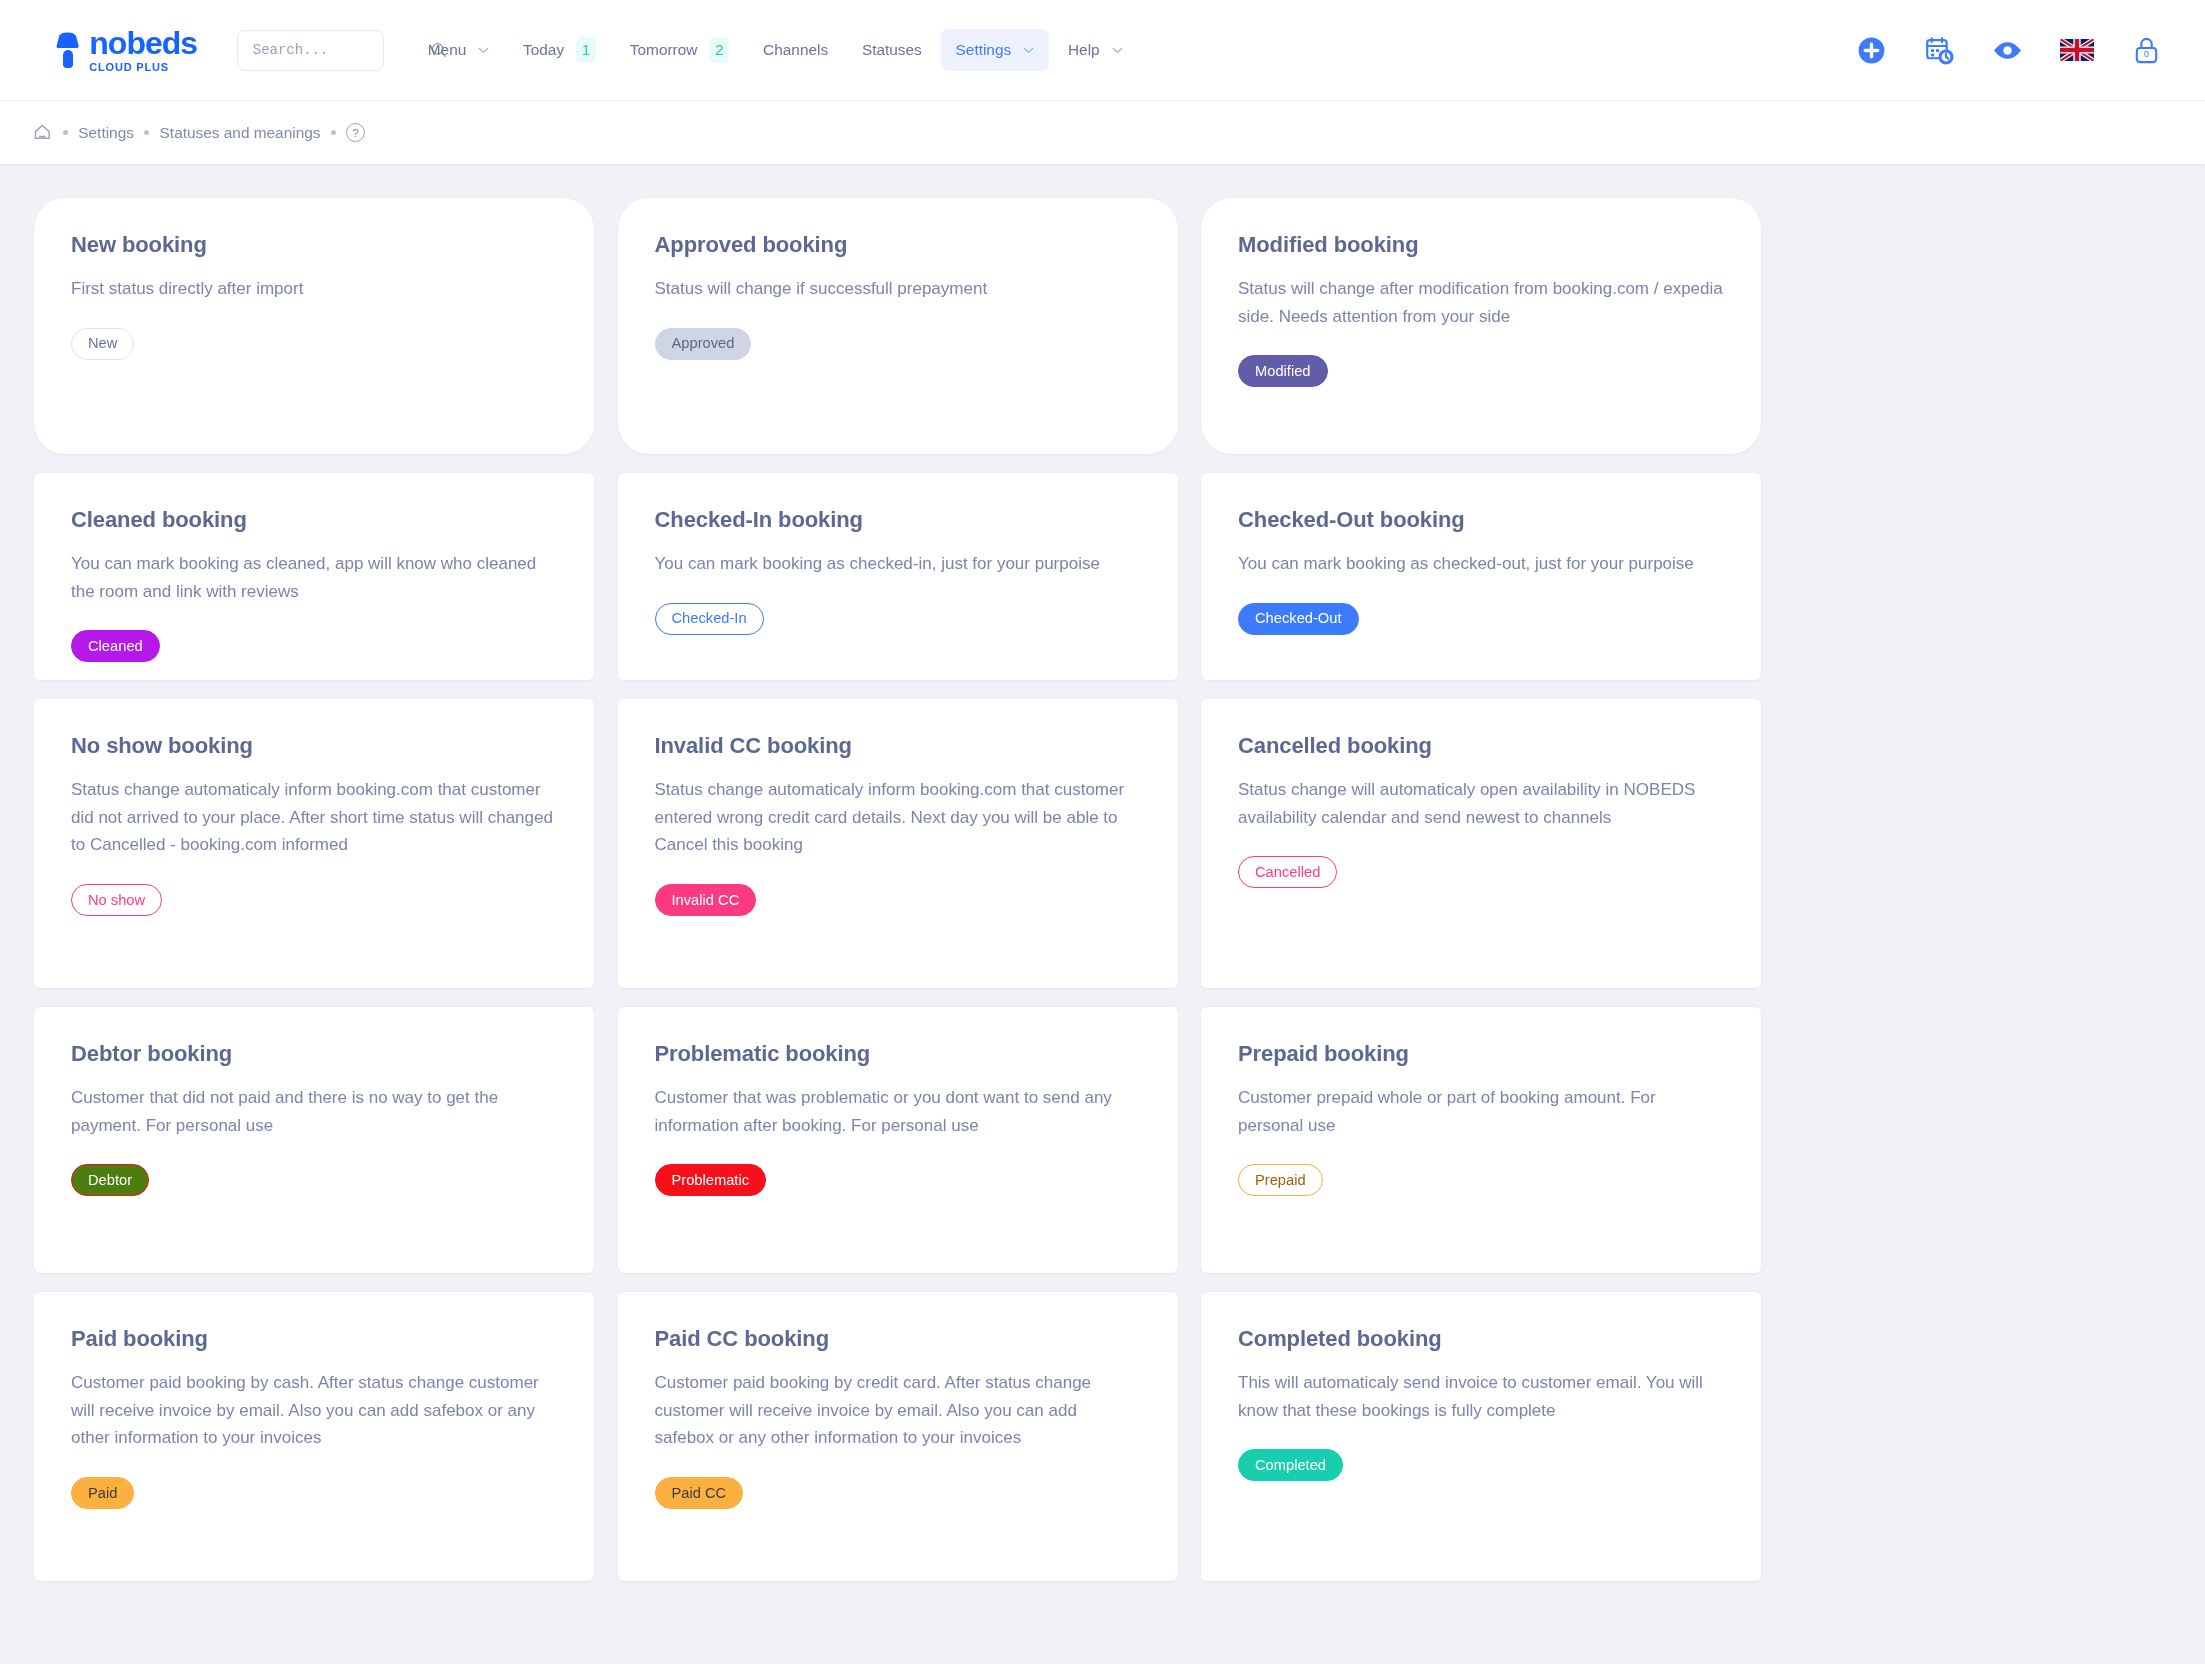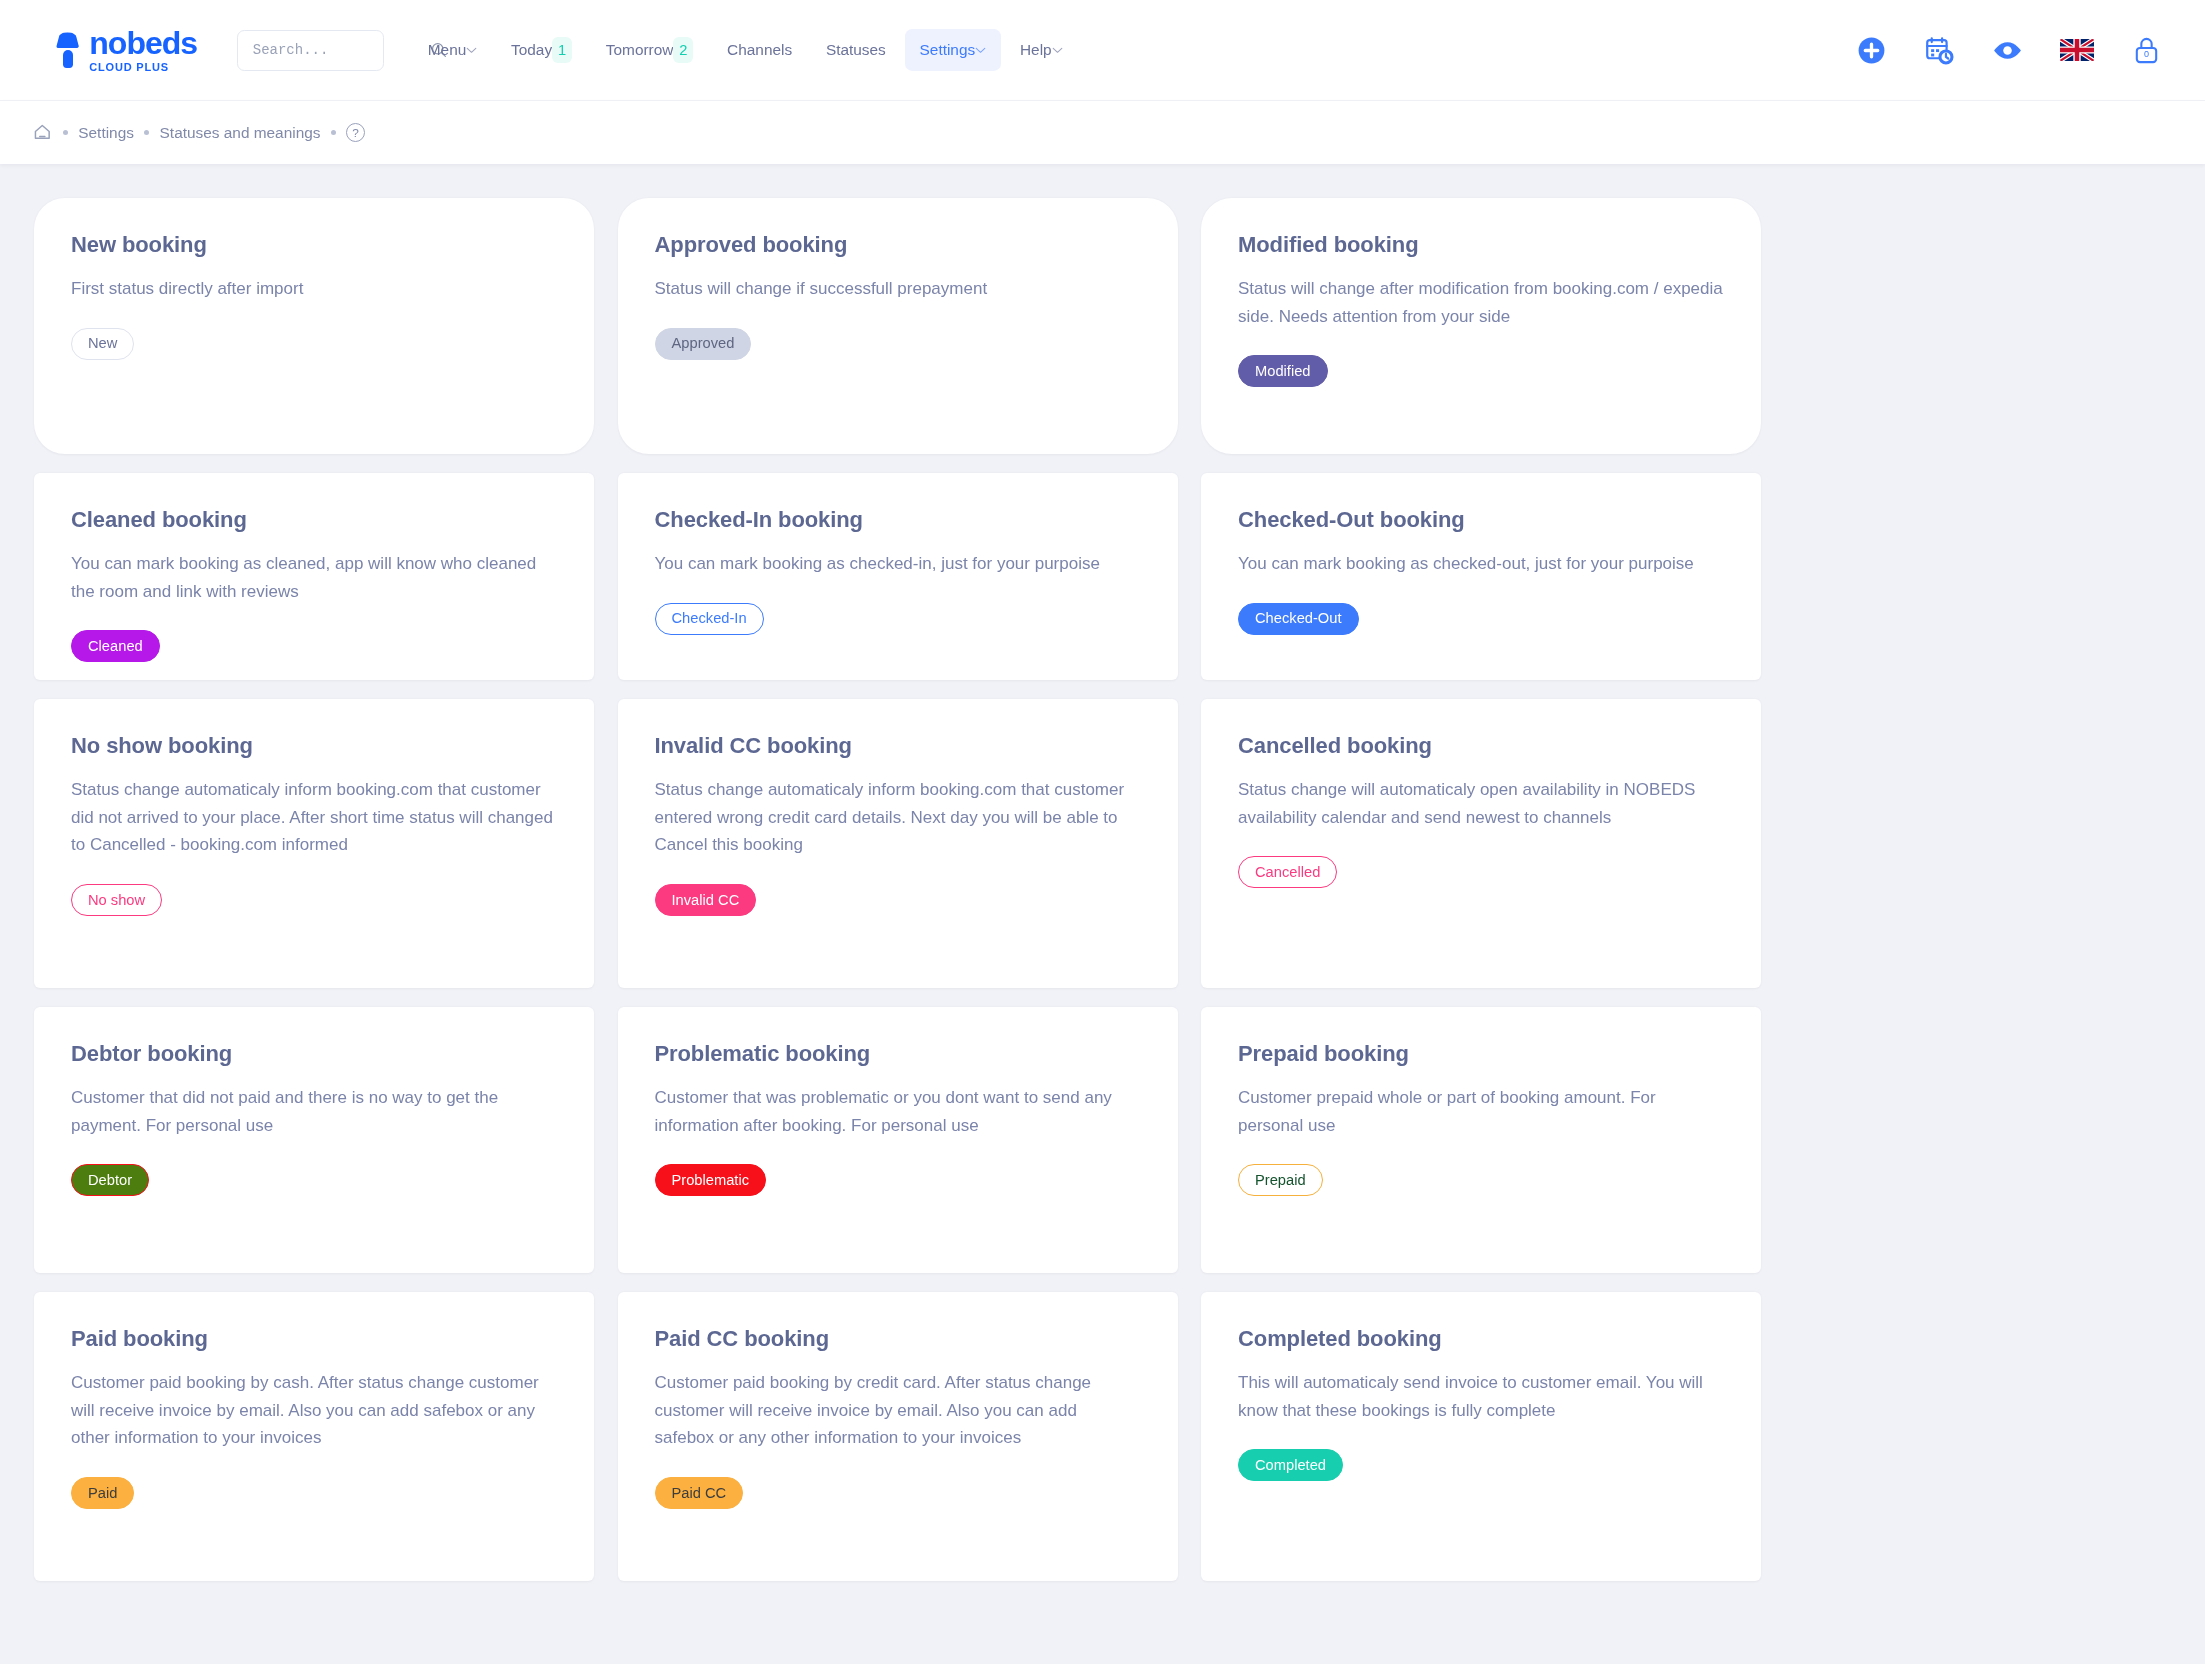--- a/index.html
+++ b/index.html
@@ -52,21 +52,21 @@
   .search-box input {
     flex: 1; border: none; outline: none;
     font-size: 14px; color: #8d95ad; font-family: Liberation Mono, monospace;
     background: transparent;
   }
   .search-box input::placeholder { color: #9aa2b8; }
   .search-ico { width: 17.6px; height: 17.6px; flex: none; }
 
   .nav { display: flex; align-items: center; gap: 4.4px; }
   .nav-item {
-    display: flex; align-items: center; gap: 0;
+    display: flex; align-items: center; gap: 12px;
     font-size: 15.4px; color: #6b739a; font-weight: 400;
     padding: 11.8px 14.7px; border-radius: 7.3px; cursor: pointer;
     white-space: nowrap;
   }
   .nav-item.active { background: #eef2ff; color: #3d7bfd; }
   .chev { width: 11px; height: 6.6px; display: inline-block; }
   .badge-count {
     display: inline-flex; align-items: center; justify-content: center;
     min-width: 19px; height: 26.4px; padding: 0 5.9px;
     background: #e8fbf7; color: #12cfb0; border-radius: 5.9px;
@@ -324,21 +324,21 @@
         <div class="badge-wrap"><span class="st-badge" style="background: #4d7c0f; color: rgb(255, 255, 255); border-color: rgb(247, 15, 25);">Debtor</span></div>
       </div>
       <div class="card r4">
         <div class="card-title">Problematic booking</div>
         <div class="card-desc">Customer that was problematic or you dont want to send any information after booking. For personal use</div>
         <div class="badge-wrap"><span class="st-badge" style="background: rgb(247, 15, 25); color: rgb(255, 255, 255); border-color: rgb(247, 15, 25);">Problematic</span></div>
       </div>
       <div class="card r4">
         <div class="card-title">Prepaid booking</div>
         <div class="card-desc">Customer prepaid whole or part of booking amount. For personal use</div>
-        <div class="badge-wrap"><span class="st-badge" style="background: rgb(255, 255, 255); color: #14532d; border-color: rgb(246, 176, 60);">Prepaid</span></div>
+        <div class="badge-wrap"><span class="st-badge" style="background: rgb(255, 255, 255); color: #a16207; border-color: rgb(246, 176, 60);">Prepaid</span></div>
       </div>
       <div class="card r5">
         <div class="card-title">Paid booking</div>
         <div class="card-desc">Customer paid booking by cash. After status change customer will receive invoice by email. Also you can add safebox or any other information to your invoices</div>
         <div class="badge-wrap"><span class="st-badge" style="background: rgb(251, 176, 64); color: rgb(61, 61, 61); border-color: rgb(251, 176, 64);">Paid</span></div>
       </div>
       <div class="card r5">
         <div class="card-title">Paid CC booking</div>
         <div class="card-desc">Customer paid booking by credit card. After status change customer will receive invoice by email. Also you can add safebox or any other information to your invoices</div>
         <div class="badge-wrap"><span class="st-badge" style="background: rgb(251, 176, 64); color: rgb(61, 61, 61); border-color: rgb(251, 176, 64);">Paid CC</span></div>

